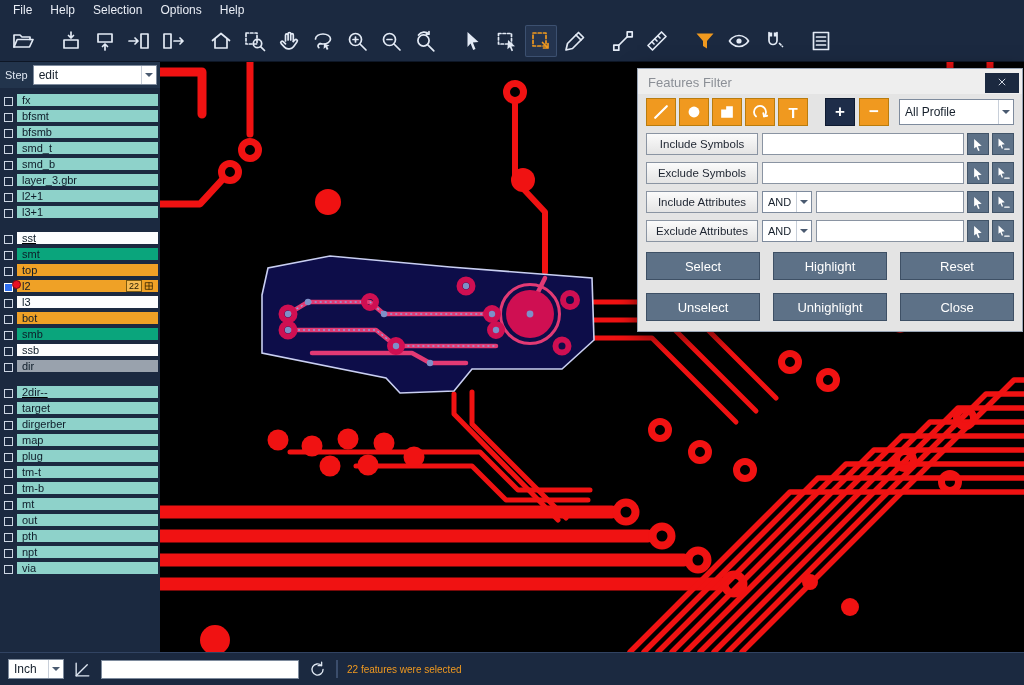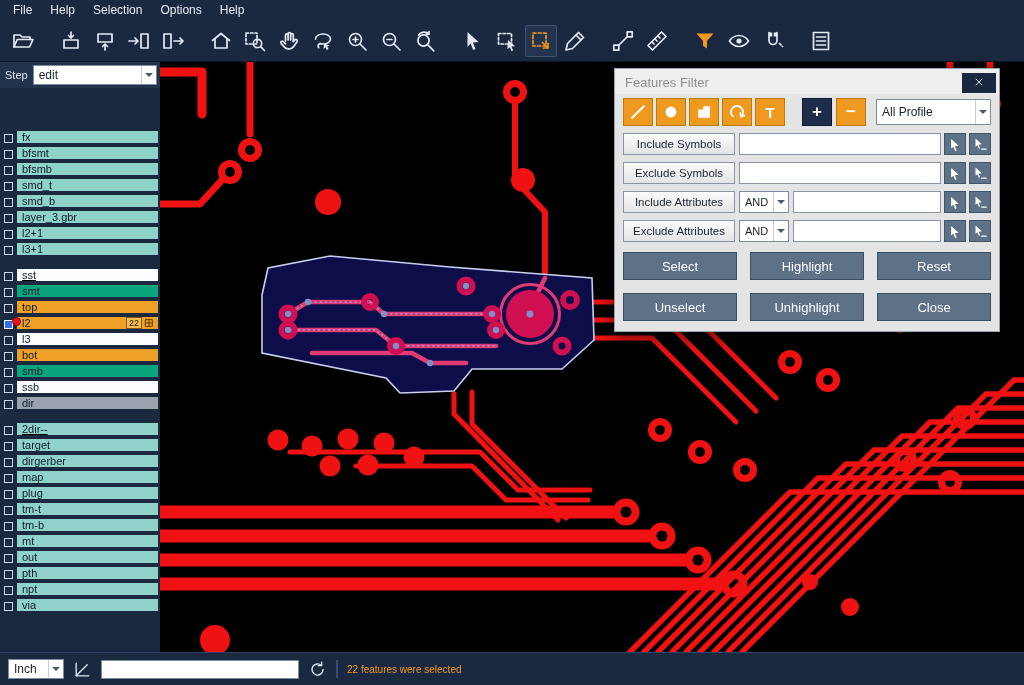--- a/index.html
+++ b/index.html
@@ -17,21 +17,21 @@
     background:#1b2940; display:flex; align-items:center; padding:0 6px;
     border-bottom:1px solid #0d1625; }
   .tb-btn { width:32px; height:32px; display:flex; align-items:center;
     justify-content:center; color:#e3eaf5; border-radius:2px; margin:0 1px; }
   .tb-btn svg { width:24px; height:24px; }
   .tb-btn.grp { margin-left:15px; }
   .tb-btn.active { color:#f0991f; background:#24344f; box-shadow:inset 0 0 0 1px #3c5070; }
   .tb-btn.accent { color:#f0991f; }
   
   .sidebar { position:absolute; top:62px; left:0; width:160px; bottom:33px;
-    background:#1b2940; display:flex; flex-direction:column;gap:37px; }
+    background:#1b2940; display:flex; flex-direction:column; }
   .step-row { height:26px; display:flex; align-items:center; gap:5px;
     padding:0 3px 0 5px; background:#22344c; }
   .step-label { color:#dfe7f2; font-size:11px; }
   .select { background:#fff; border:1px solid #7e8b9d; height:20px; display:flex;
     align-items:center; font-size:12px; color:#16202c; padding-left:5px;
     position:relative; flex:1; }
   .caret { margin-left:auto; width:15px; align-self:stretch; display:flex;
     align-items:center; justify-content:center; border-left:1px solid #c8cfd9; }
   .caret::after { content:''; border:4px solid transparent; border-top-color:#4a5a70;
     margin-top:4px; }
@@ -52,21 +52,21 @@
     line-height:10px; color:#241a02; background:#f6bb52; }
   .grid-ic { width:11px; height:11px; margin-left:2px; color:#241a02; display:flex; }
   .grid-ic svg { width:10px; height:10px; }
   .side-info { flex:1; margin-top:2px; background:#263950; display:flex;
     flex-direction:column; justify-content:flex-end; padding:6px 8px 8px; }
   .coord { color:#edf2f9; font-size:13px; line-height:20px; }
   
   .canvas { position:absolute; left:160px; top:62px; right:0; bottom:33px; background:#000; }
   .canvas svg { position:absolute; inset:0; width:100%; height:100%; }
   
-  .dialog { position:absolute; left:614px; top:68px; width:386px; background:#e4e4e4;
+  .dialog { position:absolute; left:637px; top:68px; width:386px; background:#e4e4e4;
     border:1px solid #98a4b5; box-shadow:0 4px 18px rgba(0,0,0,.6); z-index:5; }
   .dlg-title { height:25px; display:flex; align-items:center; padding:2px 3px 0 10px;
     font-size:13px; color:#8b8f96; background:#eeeeee; }
   .dlg-close { margin-left:auto; width:34px; height:20px; background:#1b2940;
     color:#cfd6e2; display:flex; align-items:center; justify-content:center; }
   .dlg-close svg { width:10px; height:10px; }
   .dlg-tools { display:flex; align-items:center; padding:4px 8px 7px; }
   .tool-btn { width:30px; height:28px; background:#f0991f; border:1px solid #b97c0e;
     color:#fff; display:flex; align-items:center; justify-content:center; margin-right:3px; }
   .tool-btn svg { width:20px; height:20px; }

